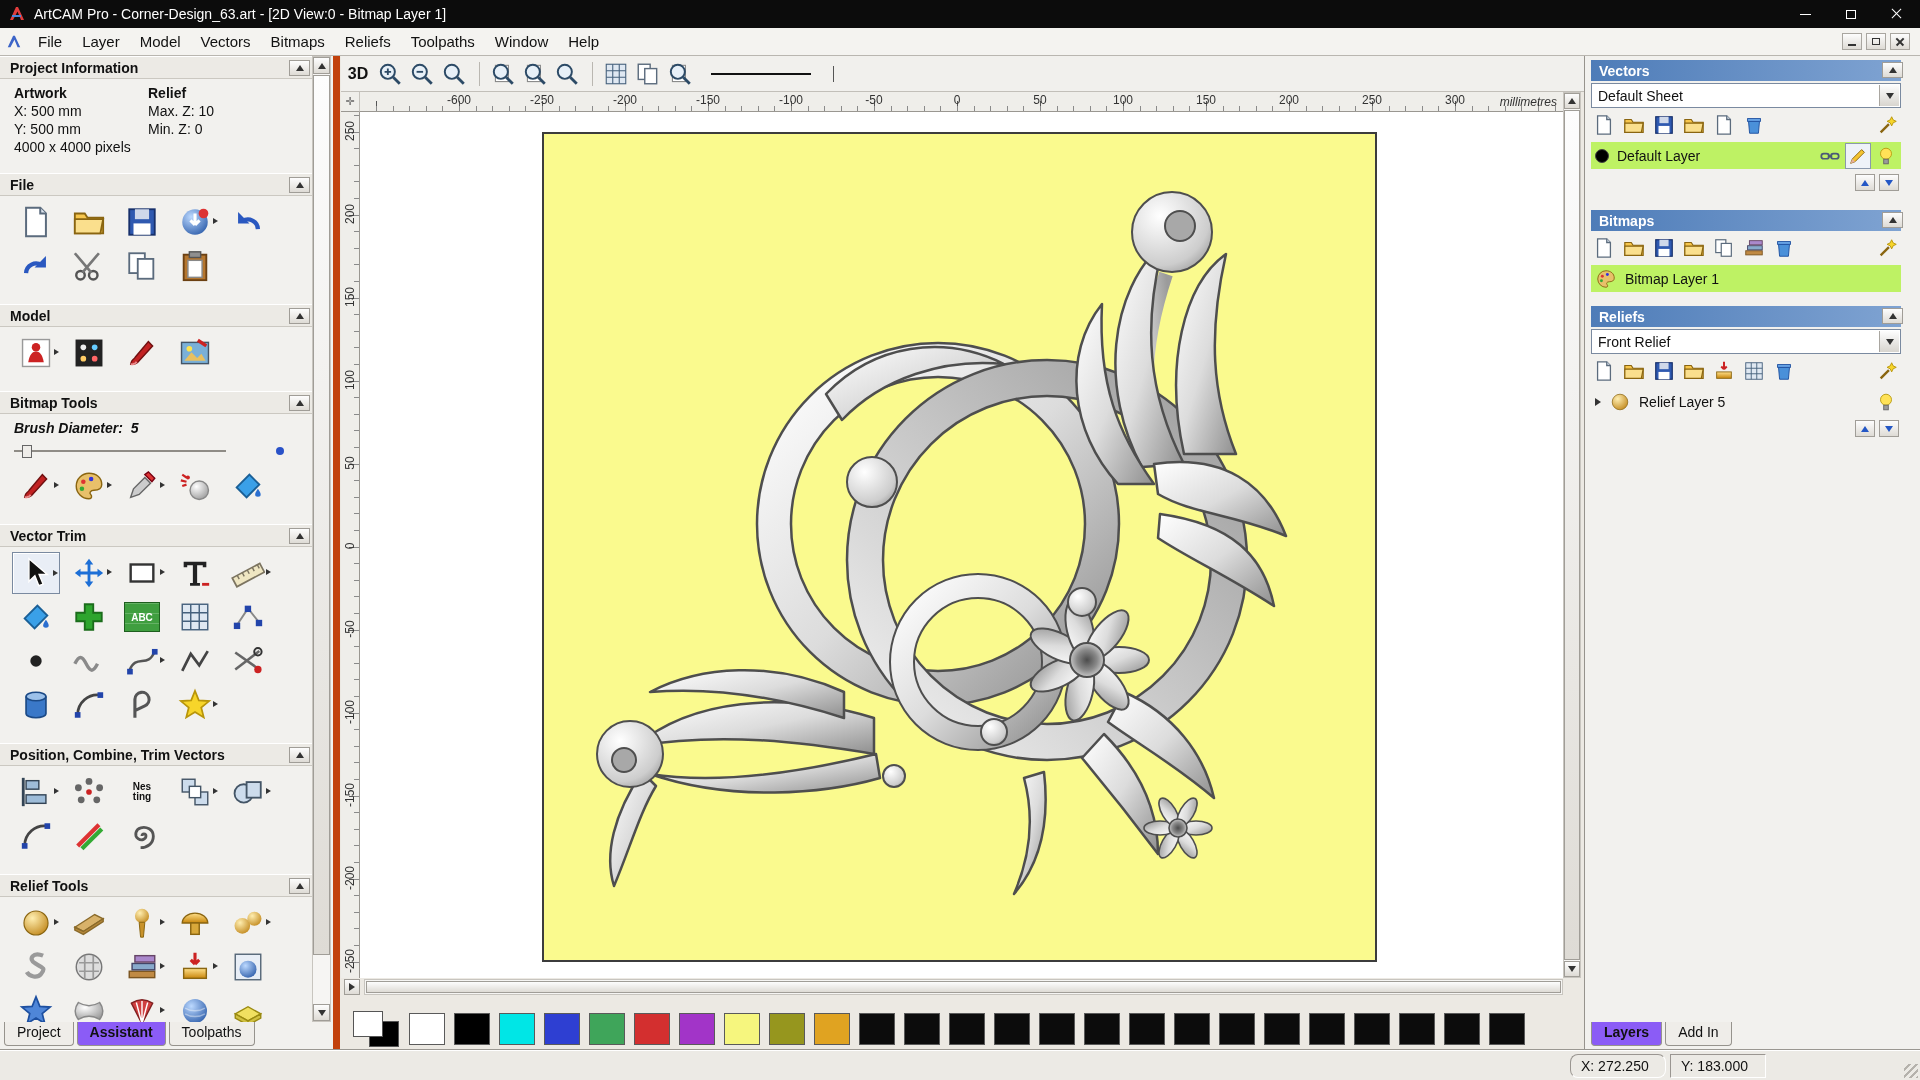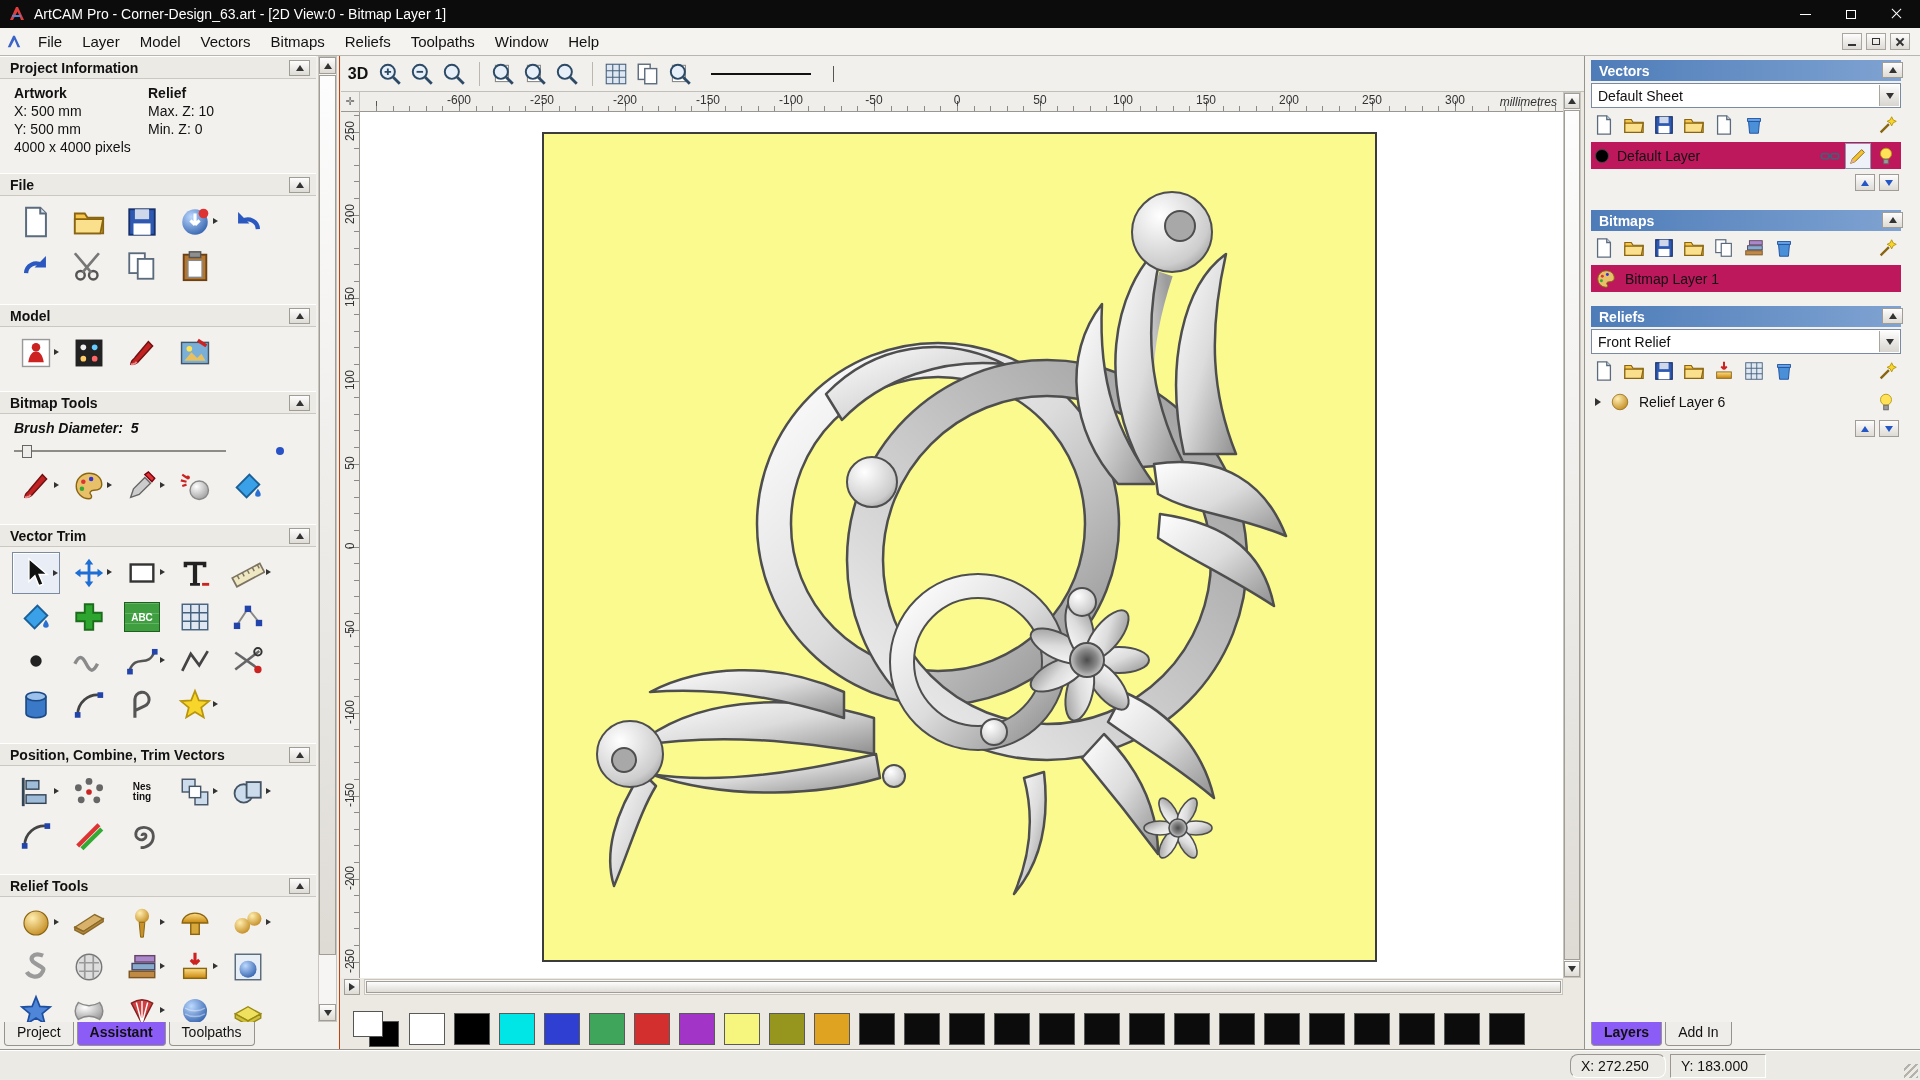--- a/index.html
+++ b/index.html
@@ -37,21 +37,21 @@
   
   .tu { width:0;height:0;border-left:4px solid transparent;border-right:4px solid transparent;border-bottom:6px solid #333; }
   .td { width:0;height:0;border-left:4px solid transparent;border-right:4px solid transparent;border-top:6px solid #333; }
   .tr { width:0;height:0;border-top:4px solid transparent;border-bottom:4px solid transparent;border-left:6px solid #333; }
   .blue.tu { border-bottom-color:#2457c5; } .blue.td { border-top-color:#2457c5; }
 
   .raised { background:linear-gradient(#fdfdfd,#dedbd5); border:1px solid #a09d97; }
 
   
   .left-panel { position:absolute; left:0; top:56px; width:340px; height:994px; background:#f2f1ee;
-    border-right:1px solid #c2410c; overflow:hidden; font-size:14px; }
+    border-right:7px solid #c2410c; overflow:hidden; font-size:14px; }
   .left-content { position:absolute; left:0; top:0; width:316px; height:966px; overflow:hidden; }
   .sec { margin-top:14px; } .sec:first-child { margin-top:0; }
   .sec-hdr { height:23px; display:flex; align-items:center; padding:0 10px; font-weight:bold;
     background:#eceae5; border-top:1px solid #fff; border-bottom:1px solid #cbc8c1; position:relative; }
   .rollup { position:absolute; right:6px; top:3px; width:21px; height:16px; display:flex; align-items:center; justify-content:center; }
   .pi-grid { display:grid; grid-template-columns:134px auto; padding:6px 0 4px 14px; row-gap:2px; }
   .pi-grid .hd { font-weight:bold; }
   .tools { display:flex; flex-wrap:wrap; padding:4px 0 2px 12px; width:300px; }
   .tool { width:48px; height:42px; margin:1px 5px 1px 0; display:flex; align-items:center; justify-content:center; position:relative; }
   .tool.sel { border:1px solid #7a8aa0; background:#e9eef6; box-shadow:inset 1px 1px 0 #fff; }
@@ -133,21 +133,21 @@
   .bluehdr { height:21px; background:linear-gradient(to right,#4e7cb8,#7fa3d2); color:#fff; font-weight:bold;
     display:flex; align-items:center; padding:0 8px; position:relative; margin-top:14px; }
   .bluehdr:first-child { margin-top:0; }
   .bluehdr .rollup { right:-2px; top:2px; }
   .combo { height:25px; background:#fff; border:1px solid #7a8aa0; display:flex; align-items:center;
     padding-left:6px; position:relative; margin-top:2px; }
   .combo .drop { position:absolute; right:1px; top:1px; bottom:1px; width:20px;
     background:linear-gradient(#fdfdfd,#d8d5cf); border-left:1px solid #a9a6a0; display:flex; align-items:center; justify-content:center; }
   .minirow { display:flex; align-items:center; gap:8px; padding:6px 2px 4px 2px; }
   .layer-row { height:27px; display:flex; align-items:center; gap:8px; padding:0 4px; margin-top:2px; }
-  .layer-row.hl { background:#be185d; }
+  .layer-row.hl { background:#bef264; }
   .dotsw { width:14px; height:14px; border-radius:50%; background:#000; border:1px solid #444; }
   .row-icons { margin-left:auto; display:flex; align-items:center; gap:4px; }
   .pencilbox { border:1px solid #8a98ad; background:#eef2f8; padding:1px; display:flex; }
   .updown { display:flex; justify-content:flex-end; gap:4px; padding:5px 2px; }
   .udbtn { width:20px; height:17px; display:flex; align-items:center; justify-content:center; }
   .rp-tabs { position:absolute; left:6px; bottom:0; height:28px; display:flex; align-items:flex-start; }
 
   
   .statusbar { position:absolute; left:0; top:1050px; width:1920px; height:30px; background:#eceae5;
     border-top:1px solid #fff; box-shadow:0 -1px 0 #9a9791; display:flex; align-items:center; font-size:14px; }
@@ -1280,21 +1280,21 @@
           </svg>
         <svg class="ic22" style="margin-left:auto">
             <use href="#i-wand"></use>
           </svg>
       </div>
       <div class="layer-row">
         <div class="tr"></div>
         <svg class="ic22">
             <use href="#i-knob"></use>
           </svg>
-        <span>Relief Layer 6</span>
+        <span>Relief Layer 5</span>
         <div class="row-icons">
           <svg class="ic22">
               <use href="#i-bulb"></use>
             </svg>
         </div>
       </div>
       <div class="updown">
         <div class="udbtn raised">
             <div class="tu blue"></div>
           </div>

